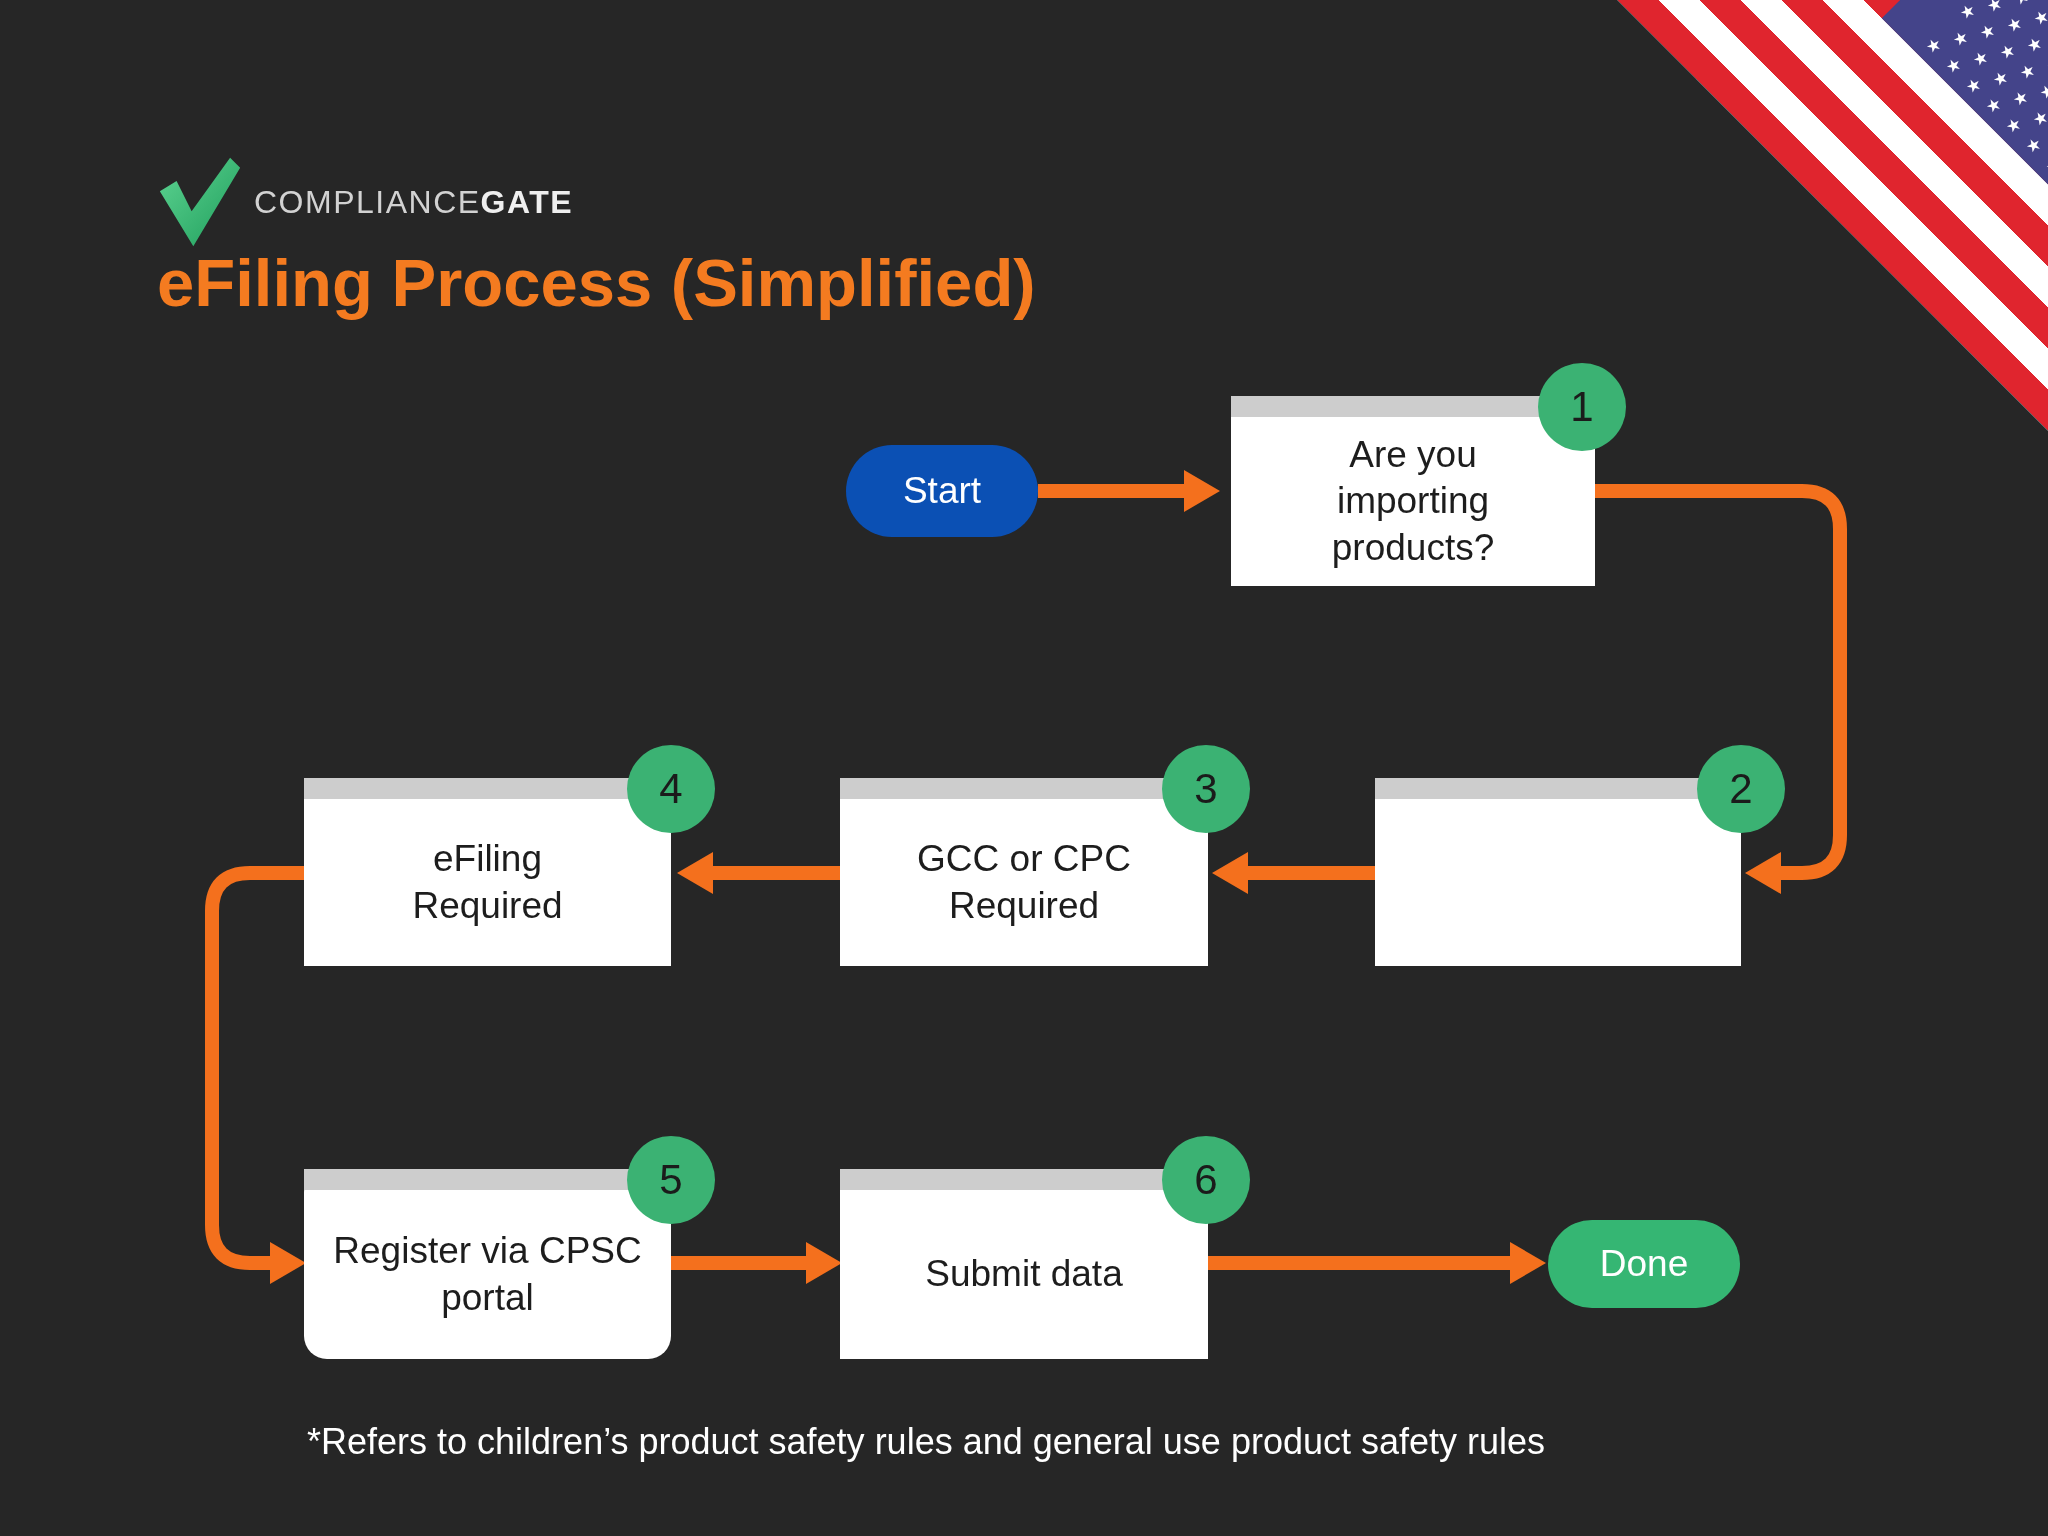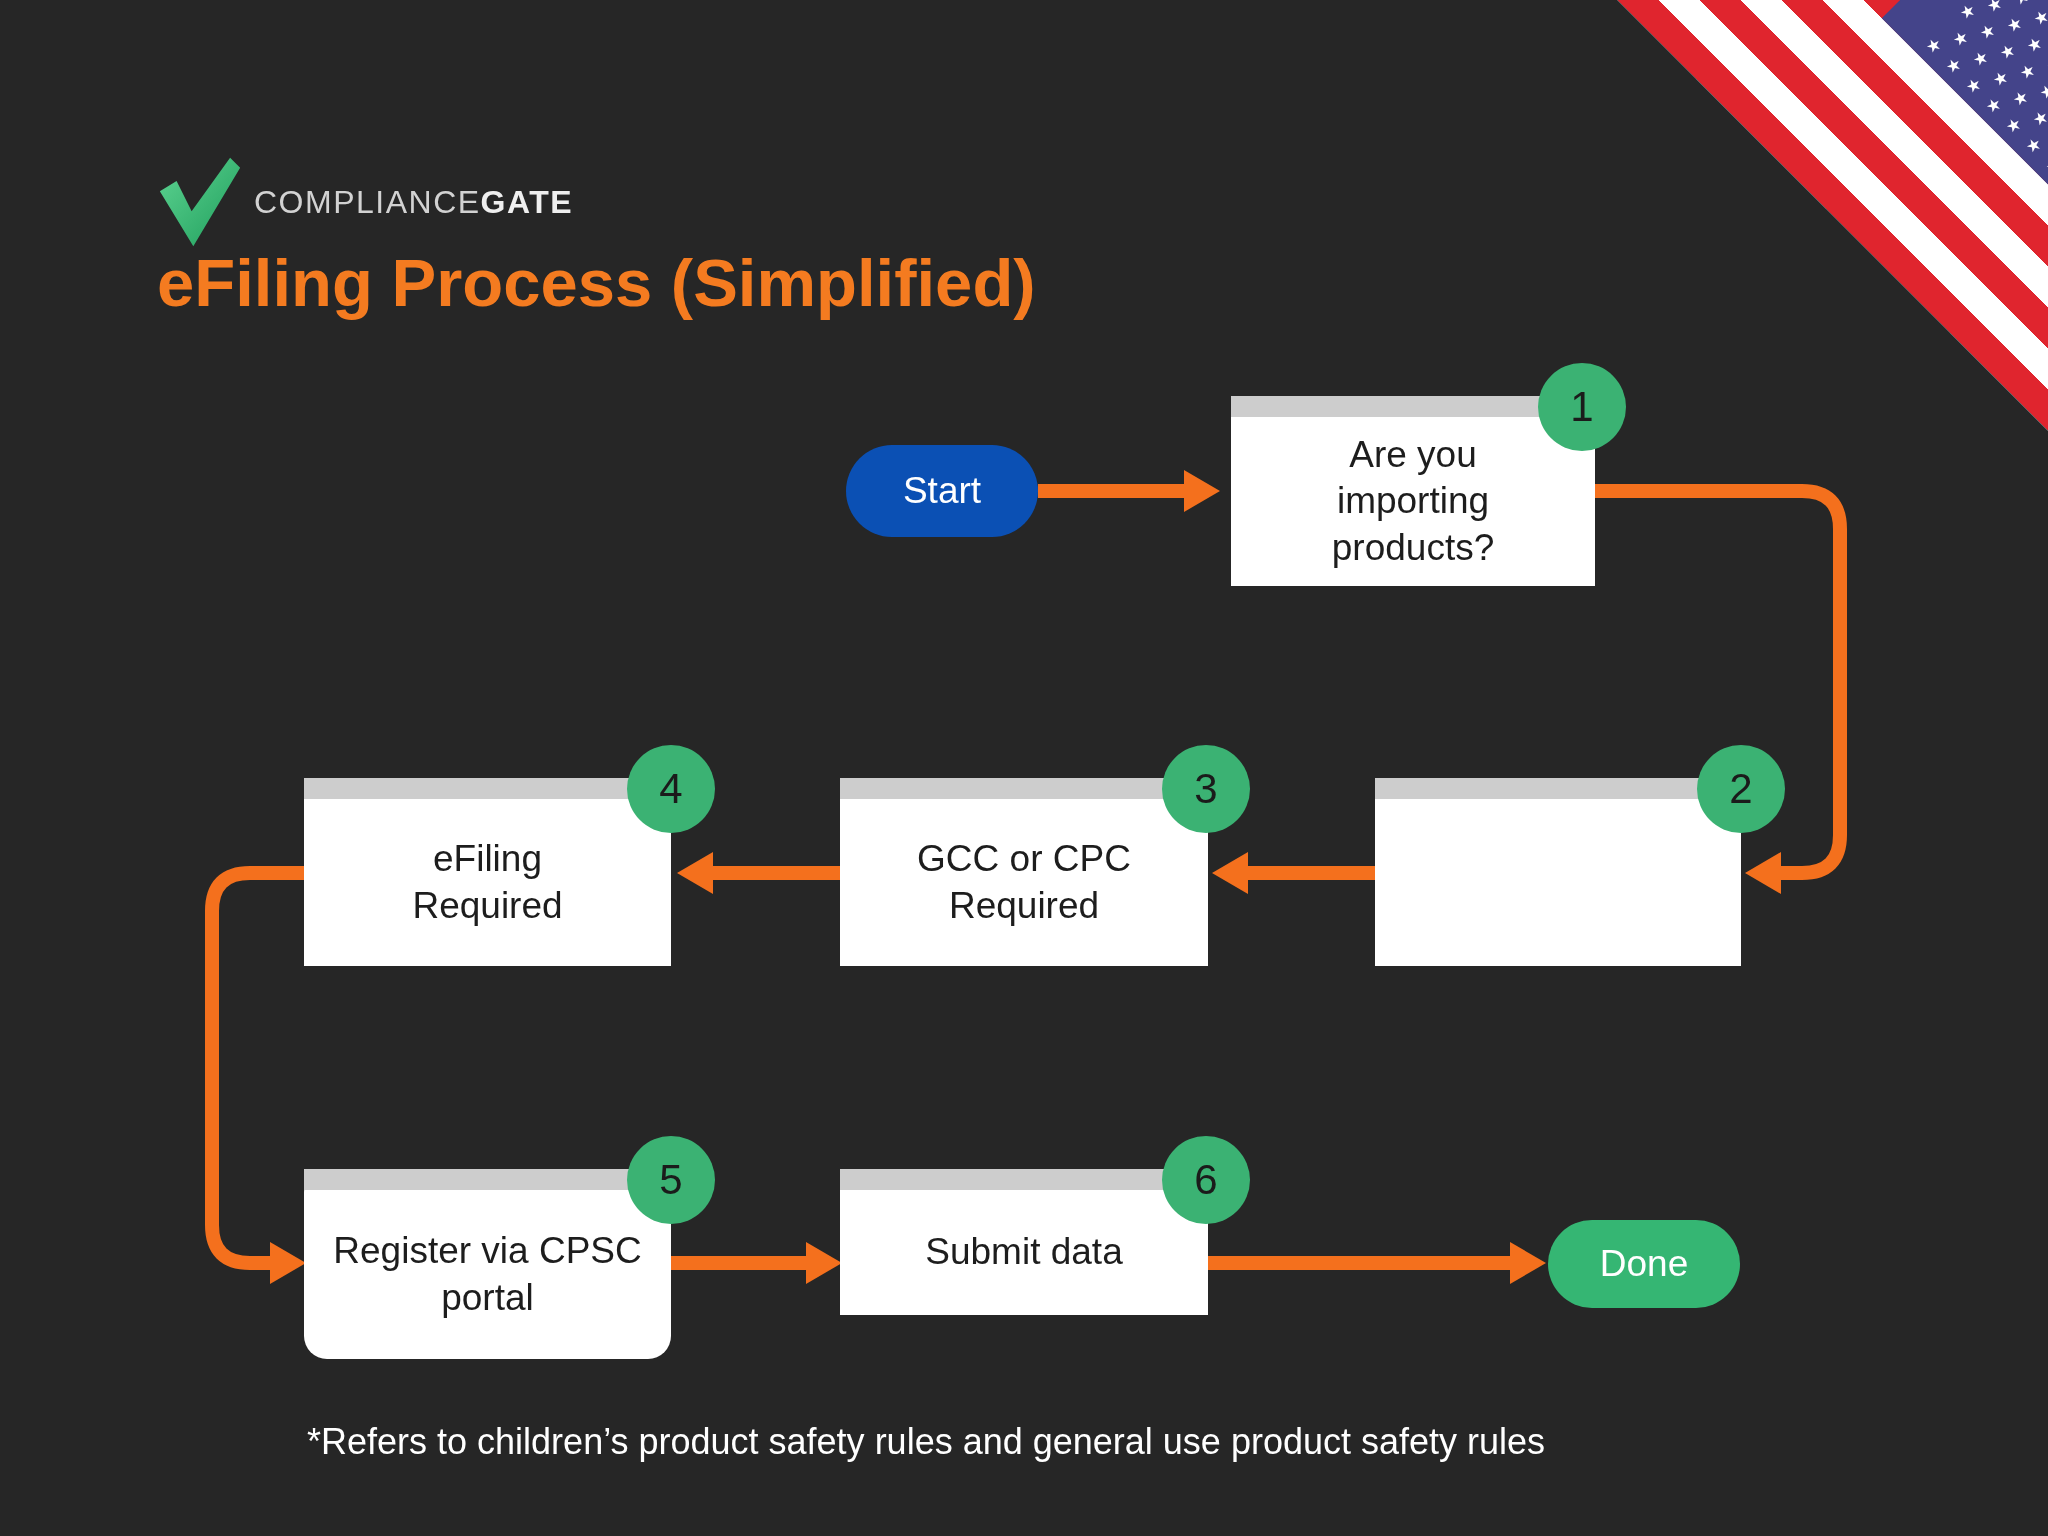--- a/index.html
+++ b/index.html
@@ -89,21 +89,21 @@
     display:flex; align-items:center; justify-content:center;
     text-align:center;
     color:#1d1d1d; font-size:37px; line-height:1.25;
     white-space:pre-line;
   }
   .box-1 { left:1215px; top:396px;  width:364px; height:190px;margin-left:16px; }
   .box-2 { left:1375px; top:778px;  width:366px; height:188px; }
   .box-3 { left:840px;  top:778px;  width:368px; height:188px; }
   .box-4 { left:304px;  top:778px;  width:367px; height:188px; }
   .box-5 { left:304px;  top:1169px; width:367px; height:190px;border-radius:23px; }
-  .box-6 { left:840px;  top:1169px; width:368px; height:146px; }
+  .box-6 { left:840px;  top:1169px; width:368px; height:190px; }
 
   .badge {
     position:absolute;
     width:88px; height:88px; border-radius:50%;
     background:#3BB273;
     display:flex; align-items:center; justify-content:center;
     color:#1b1b1b; font-size:42px;
     z-index:4;
   }
   .badge-1 { left:1538px; top:363px; }

